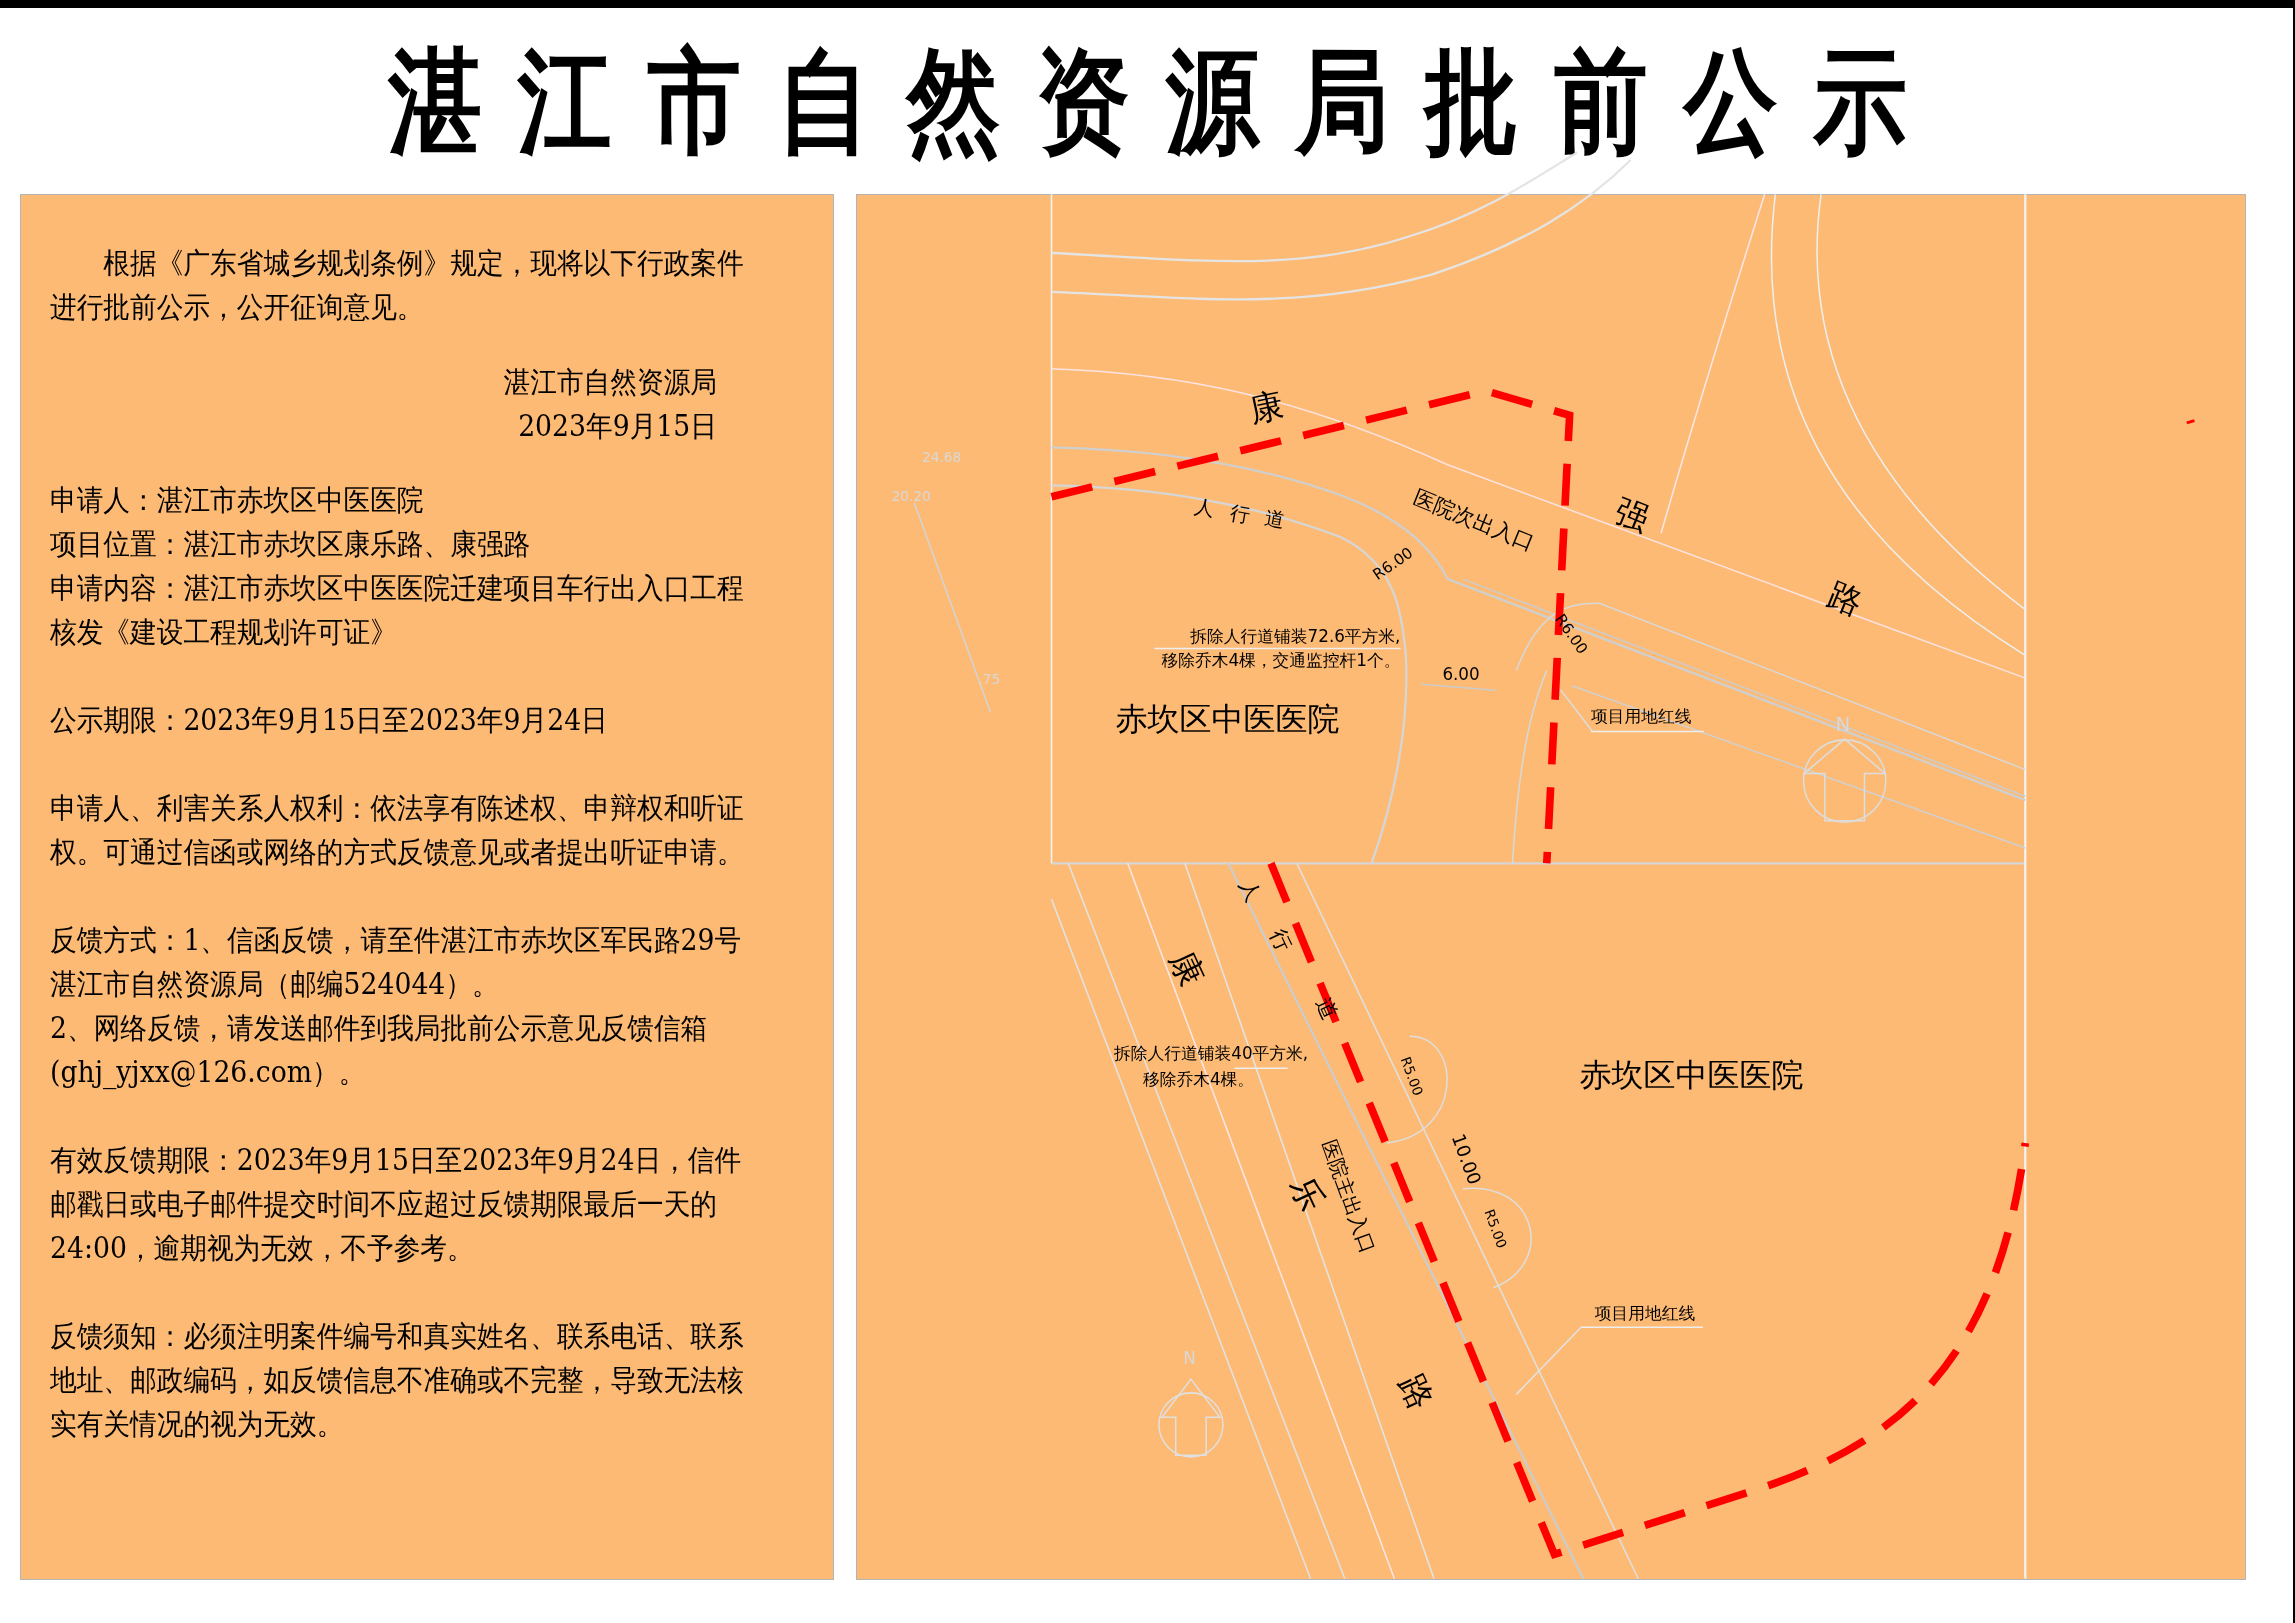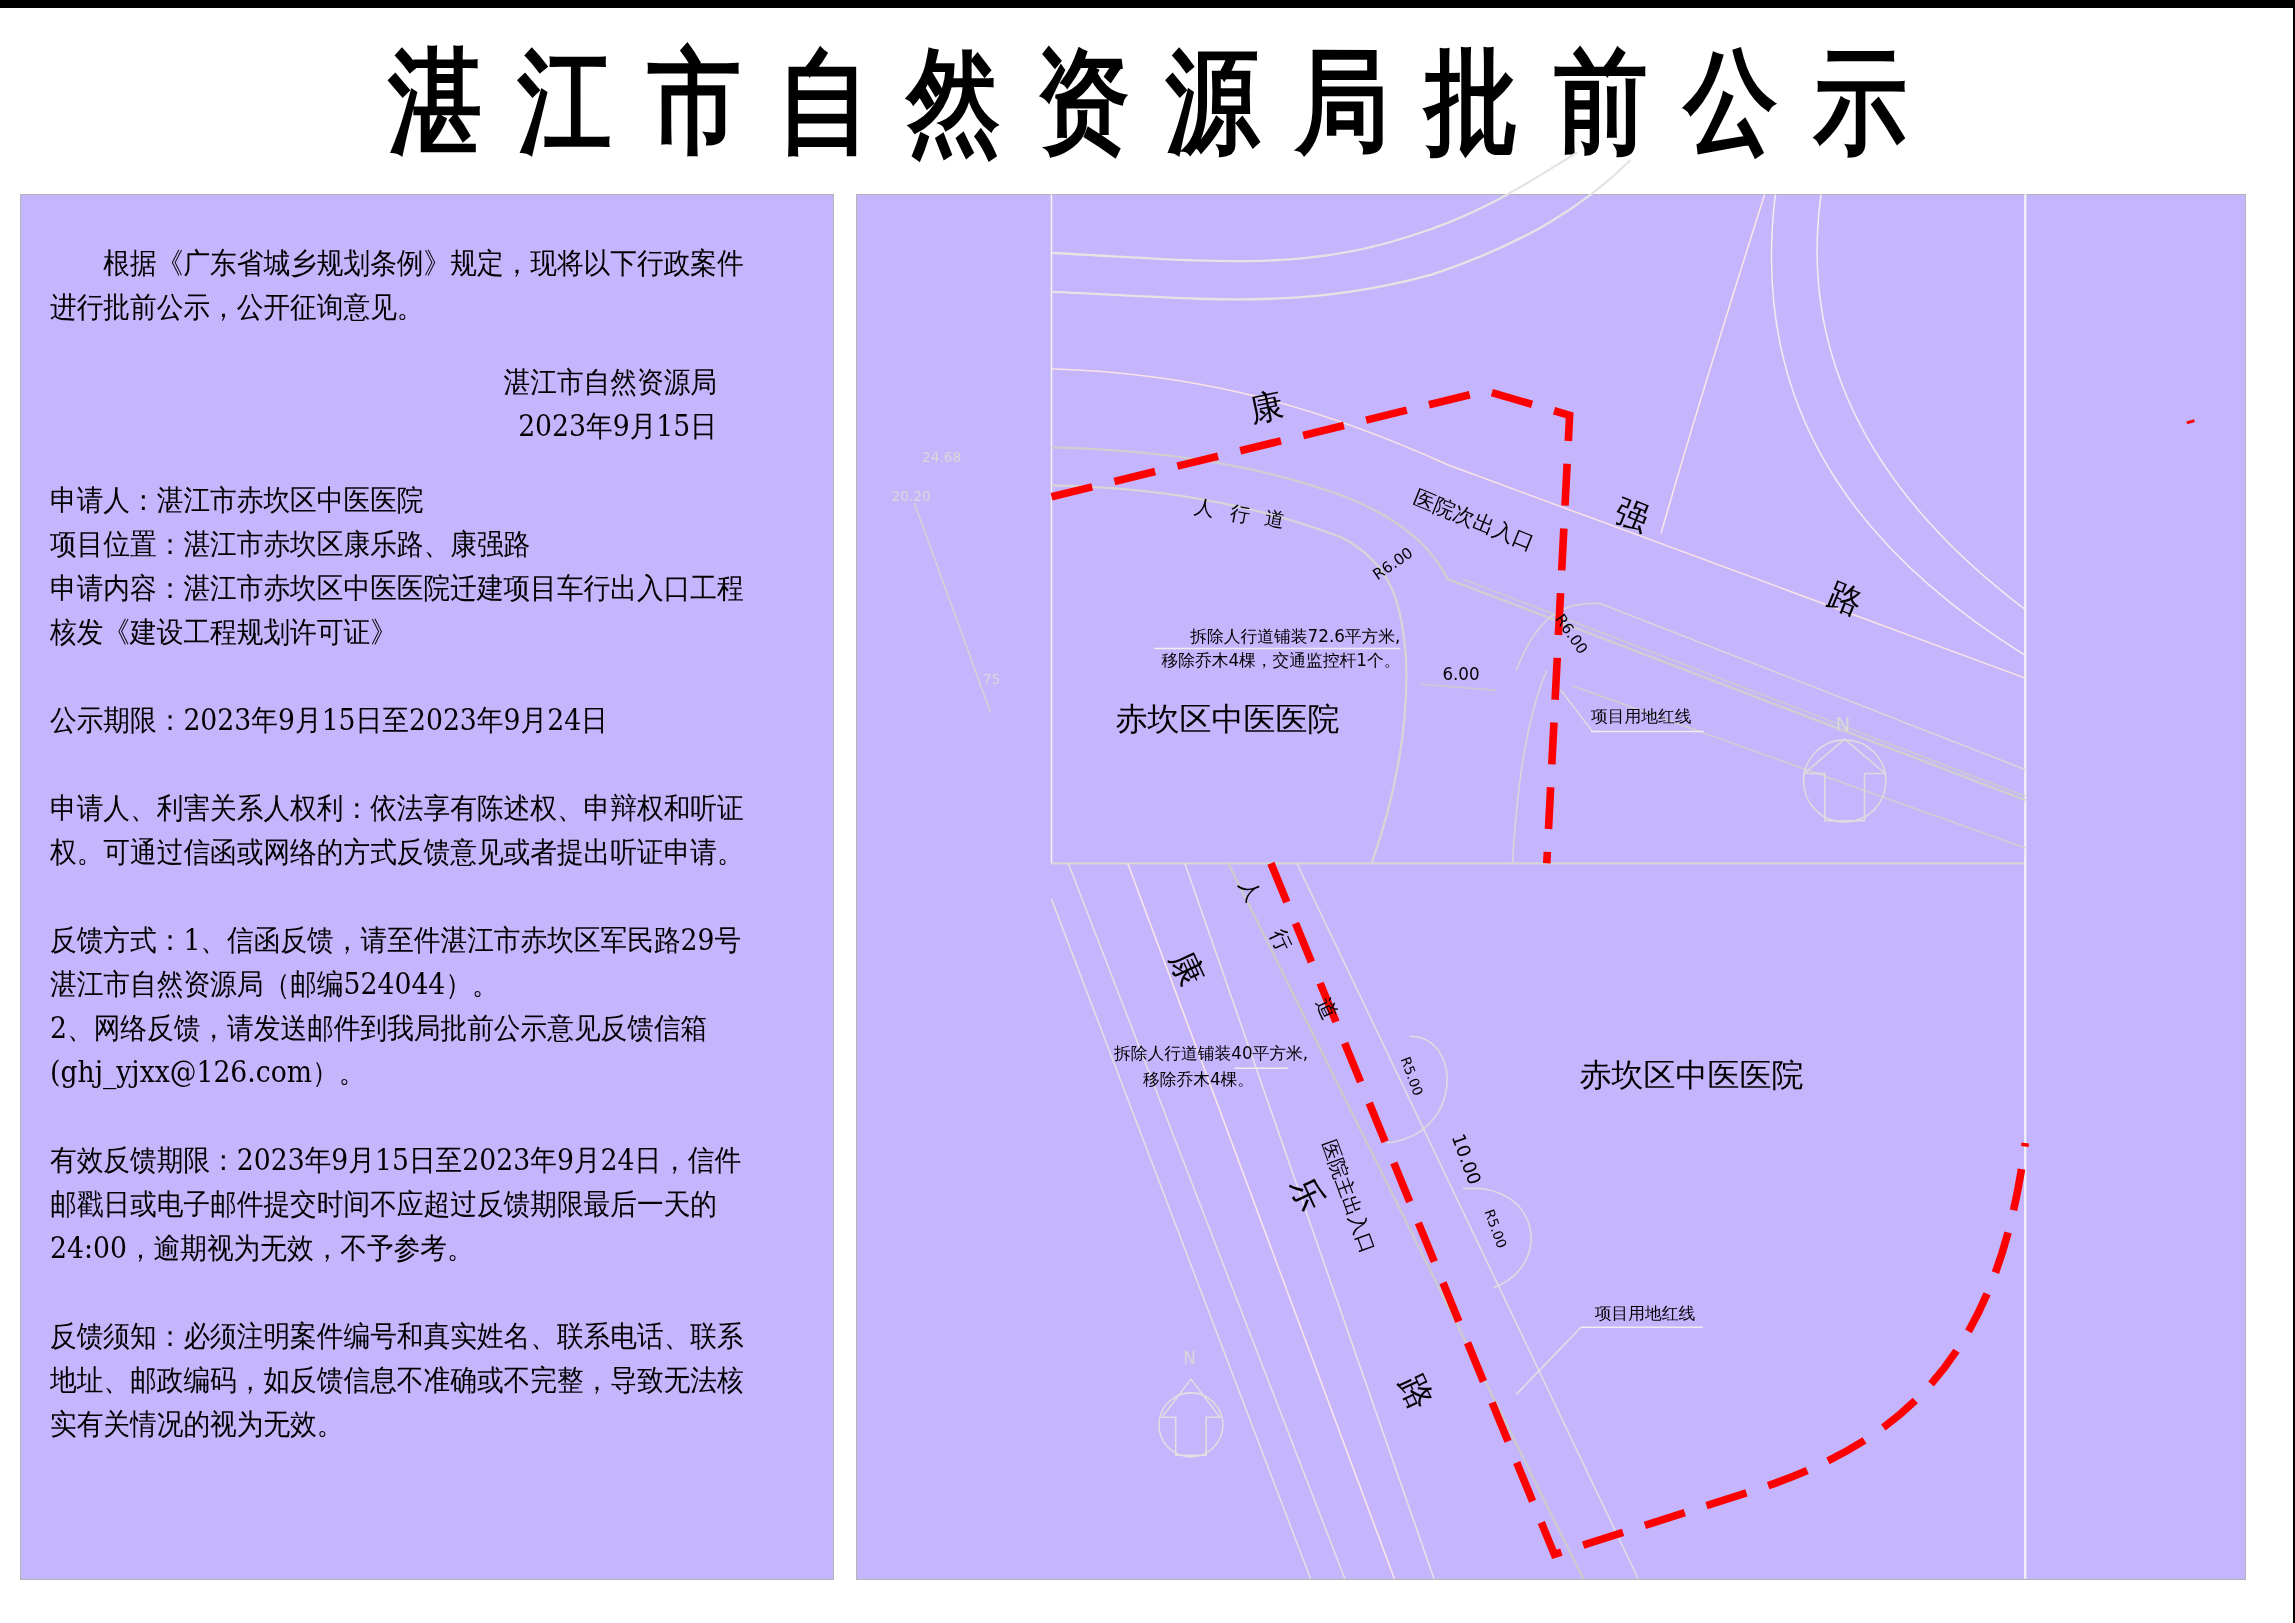--- a/index.html
+++ b/index.html
@@ -1,20 +1,20 @@
 <!DOCTYPE html>
 <html style="font-size:12.2px"><head>
 <meta charset="utf-8">
 <style>
   html, body { margin: 0; padding: 0; background: #ffffff; }
   body { width: 2295px; height: 1623px; position: relative; overflow: hidden; font-family: "DejaVu Serif", "Liberation Serif", serif; color: #000; }
   .top-bar { position: absolute; left: 0; top: 0; width: 2295px; height: 8.4px; background: #000; }
   .right-bar { position: absolute; right: 0; top: 0; width: 2.3px; height: 1623px; background: #000; }
   .title { position: absolute; left: 0; top: 37px; width: 2295px; text-align: center; font-family: "DejaVu Sans", "Liberation Sans", sans-serif; font-weight: bold; font-size: 114px; letter-spacing: 44px; line-height: 130px; transform: scaleX(0.82); transform-origin: 1148px 0; padding-left: 44px; box-sizing: border-box; }
-  .panel { position: absolute; border: 1.5px solid #b4b4b4; box-sizing: border-box; background: #c4b5fd; }
+  .panel { position: absolute; border: 1.5px solid #b4b4b4; box-sizing: border-box; background: #fdba74; }
   .left-panel { left: 20px; top: 194px; width: 814px; height: 1386px; }
   .right-panel { left: 856px; top: 194px; width: 1390px; height: 1386px; }
   .notice { position: absolute; left: 29px; top: 46px; width: 762px; font-size: 29px; line-height: 44px; transform: scaleX(0.92); transform-origin: 0 0; }
   .notice p { margin: 0; }
   .indent { text-indent: 58px; }
   .sign { text-align: right; padding-right: 37px; }
   .gap { height: 44px; }
   .gap-s { height: 30.5px; }
   .map-svg { position: absolute; left: 0; top: 0; width: 2295px; height: 1623px; pointer-events: none; }
   .map-svg text { font-family: "DejaVu Sans", "Liberation Sans", sans-serif; fill: #000; }

